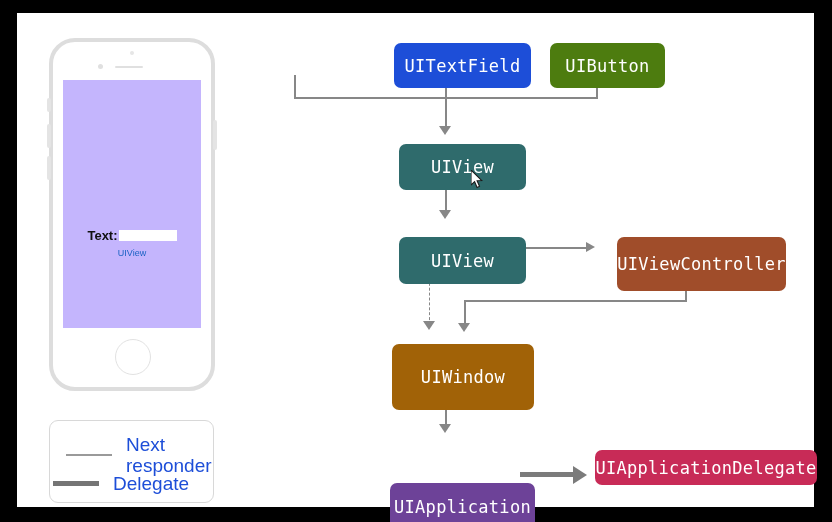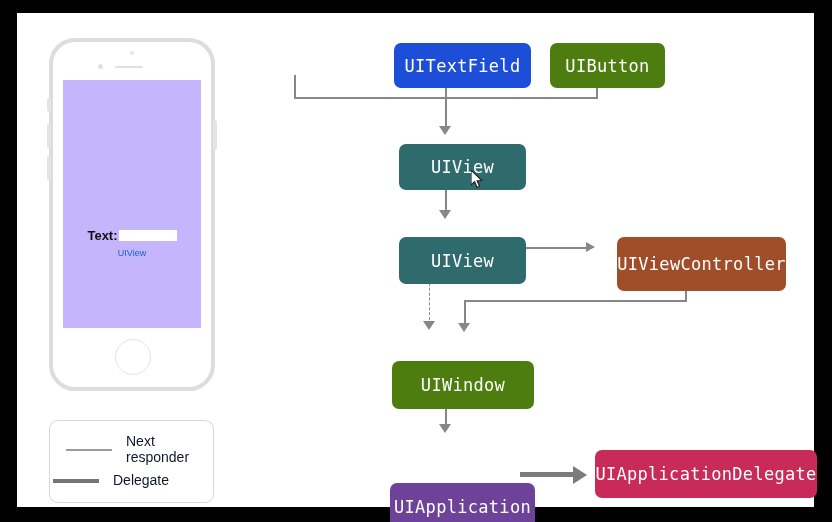--- a/index.html
+++ b/index.html
@@ -180,22 +180,22 @@
     display: flex;
     align-items: center;
   }
   #legend-row-next { left: 16px; top: 13px; }
   #legend-row-delegate { left: 3px; top: 52px; }
   .legend-line { width: 46px; flex: none; }
   .legend-line.thin { height: 1.8px; background: #9a9a9a; }
   .legend-line.thick { height: 4.5px; background: #757575; }
   .legend-label {
     margin-left: 14px;
-    font-size: 14px;
-    color: #0f172a;
+    font-size: 19px;
+    color: #1d4ed8;
     line-height: 1.12;
     font-family: "Liberation Sans", sans-serif;
   }
 
   
   #cursor {
     position: absolute;
     left: 454px;
     top: 157px;
     width: 12px;
@@ -283,29 +283,29 @@
     </div>
 
     <div class="node" style="left:382px; top:224px; width:127px; height:47px; background:#2f6b6c;">
       <span>UIView</span>
     </div>
 
     <div class="node" style="left:600px; top:224px; width:169px; height:54px; background:#a04d2a;">
       <span>UIViewController</span>
     </div>
 
-    <div class="node" style="left:375px; top:348px; width:142px; height:48px; background:#4d7c0f;">
+    <div class="node" style="left:375px; top:331px; width:142px; height:66px; background:#a16207;">
       <span>UIWindow</span>
     </div>
 
     <div class="node" style="left:373px; top:437px; width:145px; height:48px; background:#6d4298;margin-top:33px;">
       <span>UIApplication</span>
     </div>
 
-    <div class="node" style="left:578px; top:437px; width:222px; height:48px; background:#c82b57;">
+    <div class="node" style="left:578px; top:437px; width:222px; height:35px; background:#c82b57;">
       <span>UIApplicationDelegate</span>
     </div>
 
     <svg id="cursor" viewBox="0 0 12 19">
       <polygon points="0,0 0,15 3.6,11.7 6.1,17.4 8.5,16.3 6.1,10.8 10.8,10.6" fill="#ffffff" stroke="#1b1b1b" stroke-width="1.1"></polygon>
     </svg>
 
   </div>
 </div>
 

